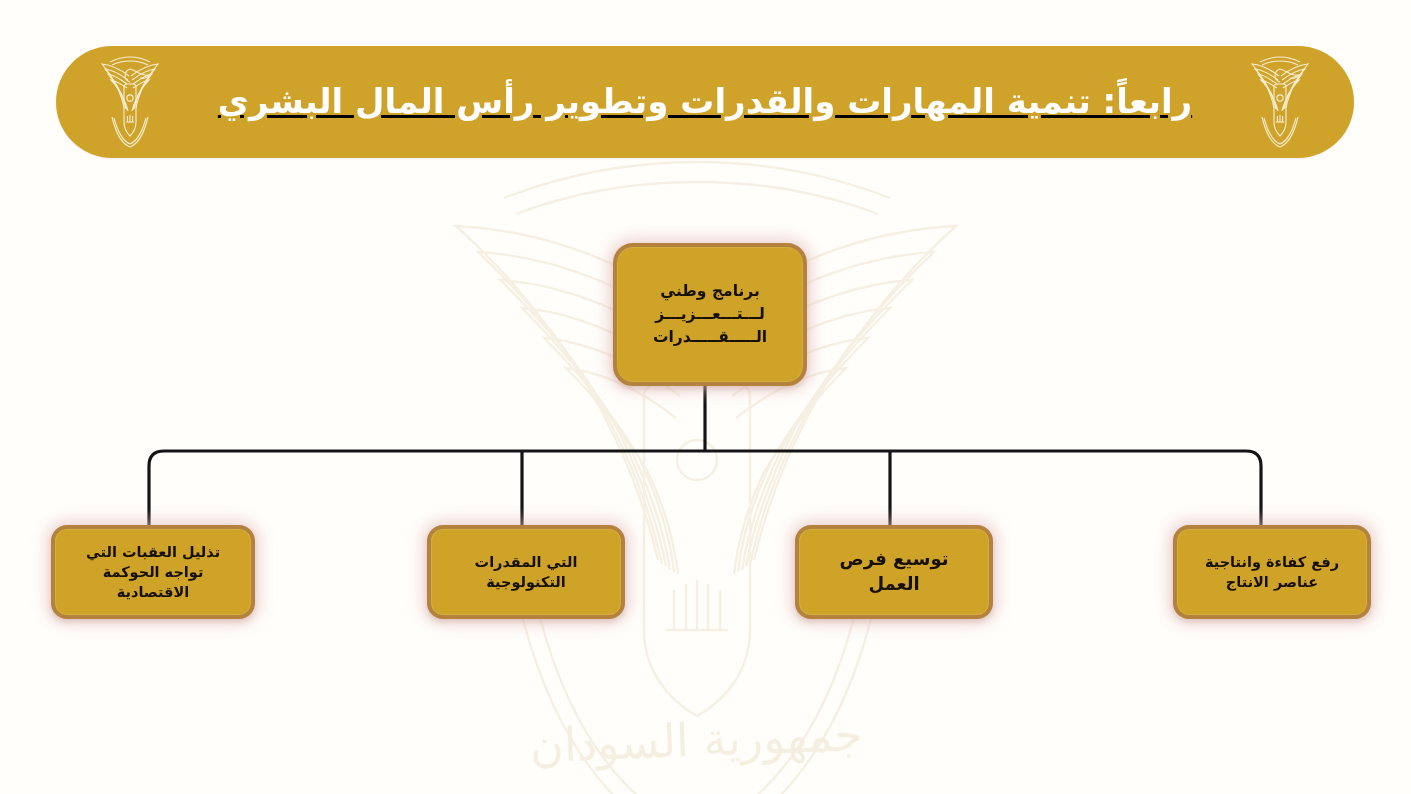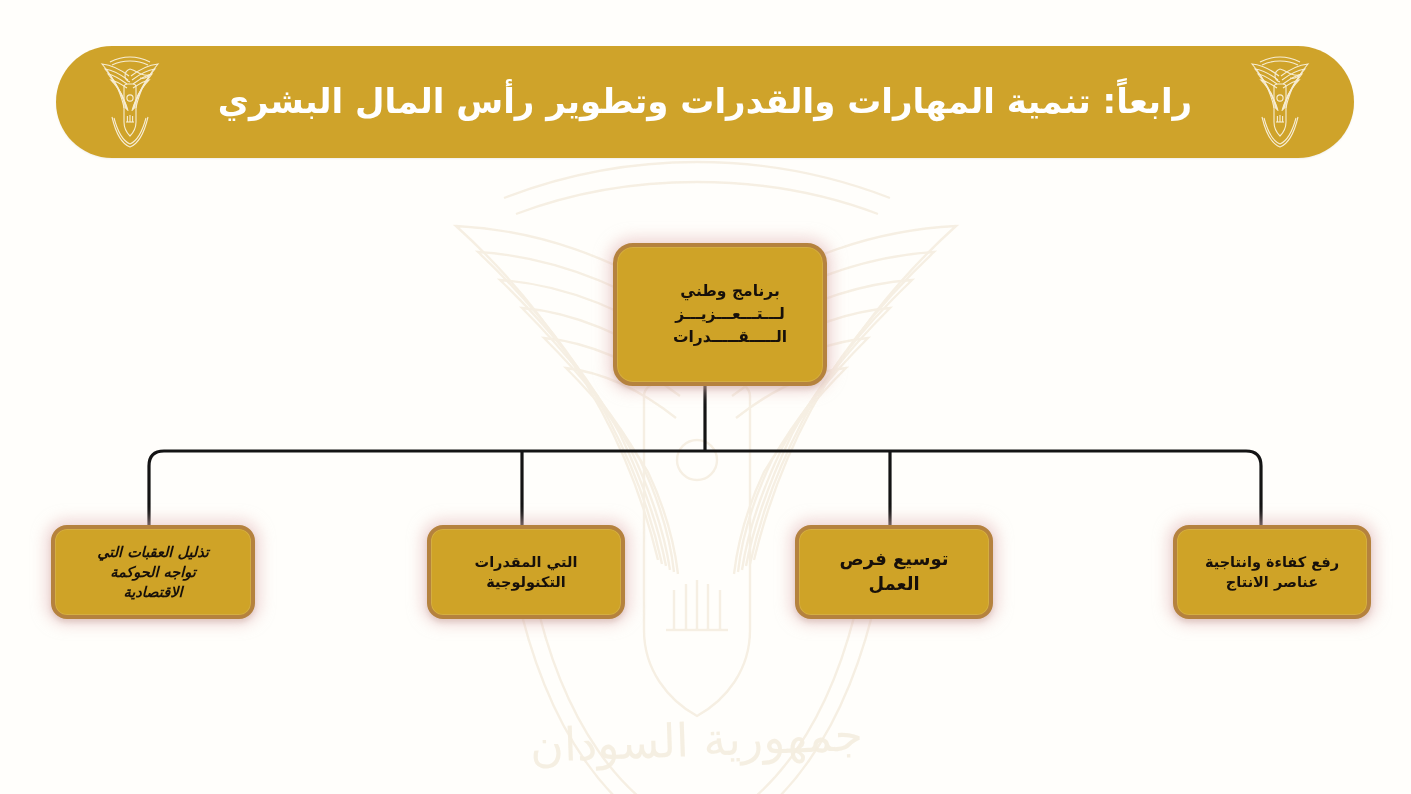--- a/index.html
+++ b/index.html
@@ -40,20 +40,21 @@
     top: 46px;
     width: 1298px;
     height: 112px;
     background: #CFA32A;
     border-radius: 56px;
     z-index: 3;
     display: flex;
     align-items: center;
     justify-content: center;
     box-shadow: 0 1px 2px rgba(0,0,0,0.06);
+    text-decoration: underline;
   }
   .header-title {
     color: #ffffff;
     font-size: 34px;
     font-weight: 700;
     letter-spacing: 0px;
     line-height: 1.15;
     text-align: center;
     padding: 0 120px;
     white-space: nowrap;
@@ -105,39 +106,38 @@
     padding: 2px 10px;
     white-space: pre-line;
   }
 
   #node-root {
     left: 613px;
     top: 243px;
     width: 186px;
     height: 135px;
     border-radius: 20px;
-    padding-left: 20px;
   }
   #node-root .node-text {
     font-size: 15.5px;
     line-height: 1.5;
     letter-spacing: 0.5px;
   }
 
   .child {
     width: 194px;
     height: 86px;
     top: 525px;
   }
   #node-child-0 { left: 51px;   width: 196px; }
   #node-child-1 { left: 427px;  width: 190px; }
   #node-child-2 { left: 795px;  width: 190px; }
   #node-child-3 { left: 1165px; width: 190px; margin-left: 8px; }
 
-  #node-child-0 .node-text { font-size: 14.5px; font-style: italic; }
+  #node-child-0 .node-text { font-size: 14.5px; }
   #node-child-1 .node-text { font-size: 14.5px; }
   #node-child-2 .node-text { font-size: 18px; }
   #node-child-3 .node-text { font-size: 14.5px; }
 </style>
 </head>
 <body>
 
 <div id="slide">
 
   <div class="watermark">

